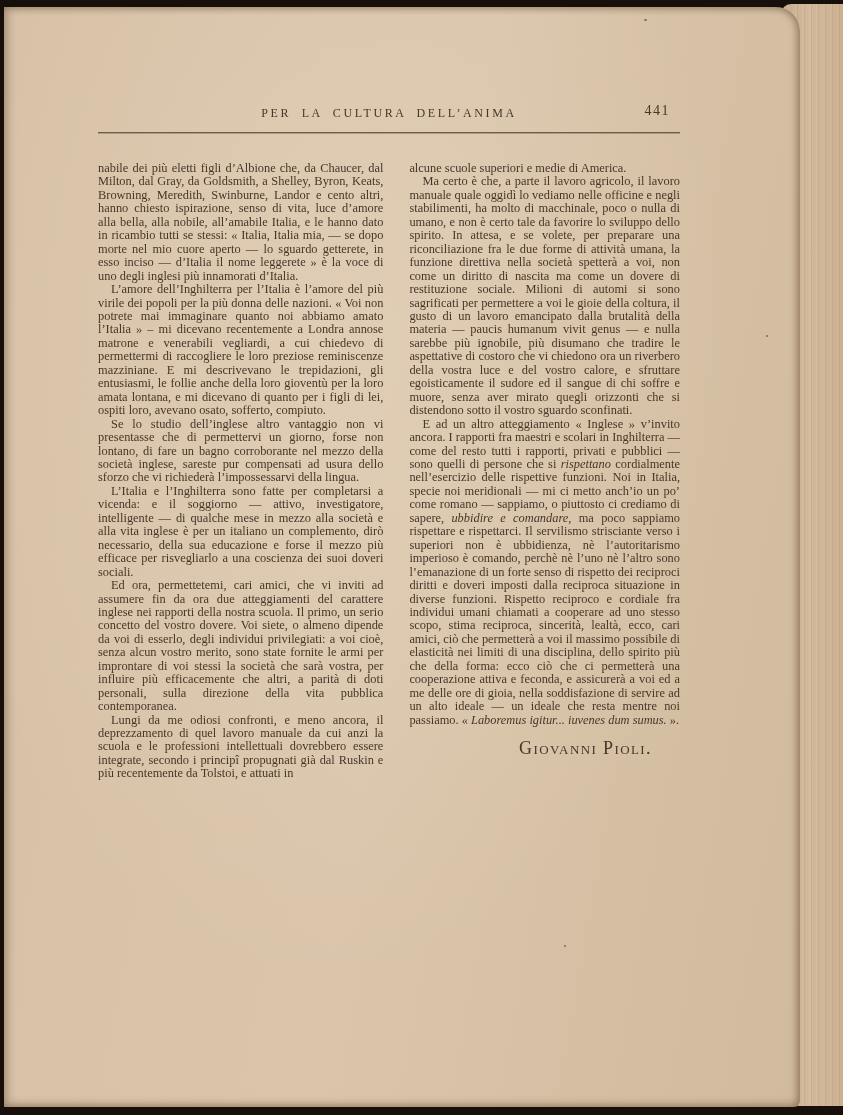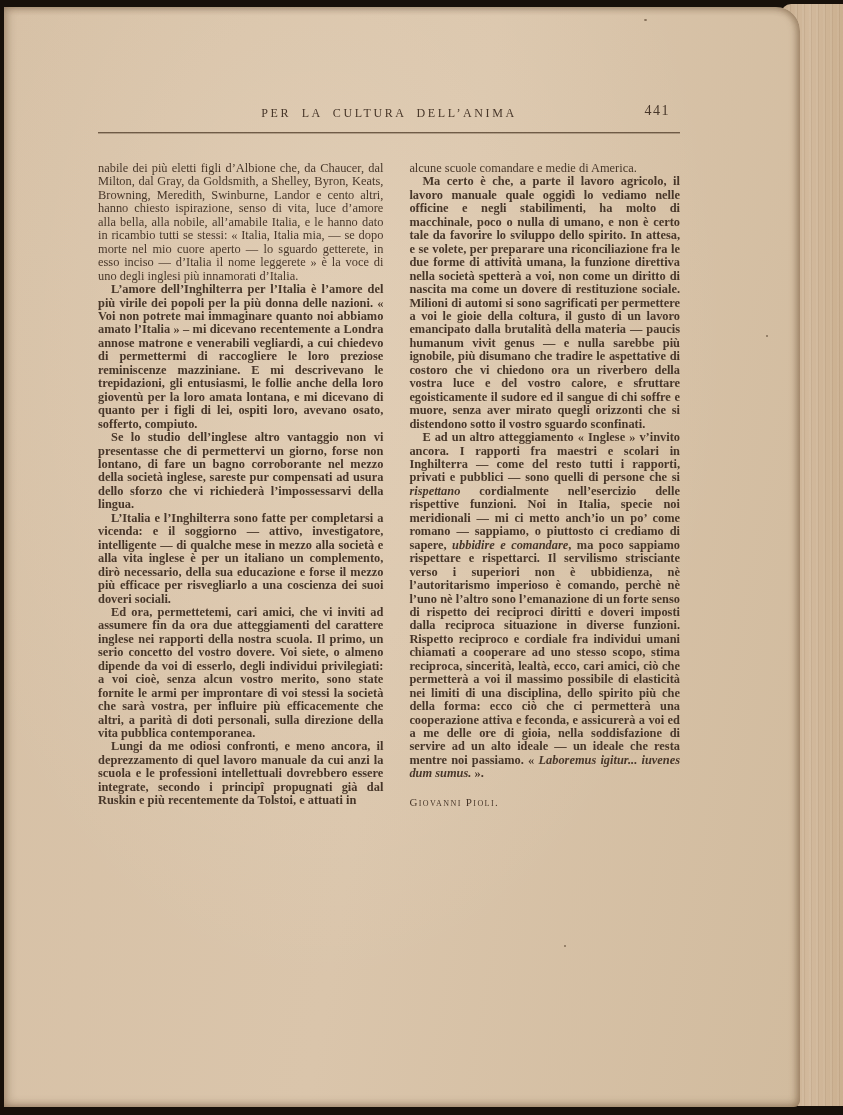--- a/index.html
+++ b/index.html
@@ -58,27 +58,28 @@
   }
   .col{
     font-size:12.4px;
     line-height:13.45px;
     text-align:justify;
     hyphens:auto;
   }
   .col-left{width:290px;}
   .col-right{width:275px;}
   .col p{margin:0;}
-  .col p.indent{text-indent:13px;font-weight:bold;}
+  .col p.indent{text-indent:13px;}
   .signature{
     margin-top:15px;
+    text-align:right;
     padding-right:28px;
     font-variant:small-caps;
     letter-spacing:1.4px;
-    font-size:11px;
+    font-size:18px;
   }
   .speck{position:absolute;background:rgba(60,40,22,0.55);border-radius:50%;}
 </style>
 </head>
 <body>
 
 <div class="edge-pages"></div>
 
 <div class="paper">
   <div class="text-block">
@@ -94,21 +95,21 @@
       <div class="col col-left">
           <p class=""><span>nabile dei più eletti figli d’Albione che, da Chaucer, dal Milton, dal Gray, da Goldsmith, a Shelley, Byron, Keats, Browning, Meredith, Swinburne, Landor e cento altri, hanno chiesto ispirazione, senso di vita, luce d’amore alla bella, alla nobile, all’amabile Italia, e le hanno dato in ricambio tutti se stessi: « Italia, Italia mia, — se dopo morte nel mio cuore aperto — lo sguardo getterete, in esso inciso — d’Italia il nome leggerete » è la voce di uno degli inglesi più innamorati d’Italia.</span></p>
           <p class="indent"><span>L’amore dell’Inghilterra per l’Italia è l’amore del più virile dei popoli per la più donna delle nazioni. « Voi non potrete mai immaginare quanto noi abbiamo amato l’Italia » – mi dicevano recentemente a Londra annose matrone e venerabili vegliardi, a cui chiedevo di permettermi di raccogliere le loro preziose reminiscenze mazziniane. E mi descrivevano le trepidazioni, gli entusiasmi, le follie anche della loro gioventù per la loro amata lontana, e mi dicevano di quanto per i figli di lei, ospiti loro, avevano osato, sofferto, compiuto.</span></p>
           <p class="indent"><span>Se lo studio dell’inglese altro vantaggio non vi presentasse che di permettervi un giorno, forse non lontano, di fare un bagno corroborante nel mezzo della società inglese, sareste pur compensati ad usura dello sforzo che vi richiederà l’impossessarvi della lingua.</span></p>
           <p class="indent"><span>L’Italia e l’Inghilterra sono fatte per completarsi a vicenda: e il soggiorno — attivo, investigatore, intelligente — di qualche mese in mezzo alla società e alla vita inglese è per un italiano un complemento, dirò necessario, della sua educazione e forse il mezzo più efficace per risvegliarlo a una coscienza dei suoi doveri sociali.</span></p>
           <p class="indent"><span>Ed ora, permettetemi, cari amici, che vi inviti ad assumere fin da ora due atteggiamenti del carattere inglese nei rapporti della nostra scuola. Il primo, un serio concetto del vostro dovere. Voi siete, o almeno dipende da voi di esserlo, degli individui privilegiati: a voi cioè, senza alcun vostro merito, sono state fornite le armi per improntare di voi stessi la società che sarà vostra, per influire più efficacemente che altri, a parità di doti personali, sulla direzione della vita pubblica contemporanea.</span></p>
           <p class="indent"><span>Lungi da me odiosi confronti, e meno ancora, il deprezzamento di quel lavoro manuale da cui anzi la scuola e le professioni intellettuali dovrebbero essere integrate, secondo i principî propugnati già dal Ruskin e più recentemente da Tolstoi, e attuati in</span></p>
         </div>
       <div class="col col-right">
 
-      <p class=""><span>alcune scuole comandare e medie di America.</span></p>
+      <p class=""><span>alcune scuole superiori e medie di America.</span></p>
           <p class="indent"><span>Ma certo è che, a parte il lavoro agricolo, il lavoro manuale quale oggidì lo vediamo nelle officine e negli stabilimenti, ha molto di macchinale, poco o nulla di umano, e non è certo tale da favorire lo sviluppo dello spirito. In attesa, e se volete, per preparare una riconciliazione fra le due forme di attività umana, la funzione direttiva nella società spetterà a voi, non come un diritto di nascita ma come un dovere di restituzione sociale. Milioni di automi si sono sagrificati per permettere a voi le gioie della coltura, il gusto di un lavoro emancipato dalla brutalità della materia — paucis humanum vivit genus — e nulla sarebbe più ignobile, più disumano che tradire le aspettative di costoro che vi chiedono ora un riverbero della vostra luce e del vostro calore, e sfruttare egoisticamente il sudore ed il sangue di chi soffre e muore, senza aver mirato quegli orizzonti che si distendono sotto il vostro sguardo sconfinati.</span></p>
           <p class="indent"><span>E ad un altro atteggiamento « Inglese » v’invito ancora. I rapporti fra maestri e scolari in Inghilterra — come del resto tutti i rapporti, privati e pubblici — sono quelli di persone che si </span><i>rispettano</i><span> cordialmente nell’esercizio delle rispettive funzioni. Noi in Italia, specie noi meridionali — mi ci metto anch’io un po’ come romano — sappiamo, o piuttosto ci crediamo di sapere, </span><i>ubbidire e comandare</i><span>, ma poco sappiamo rispettare e rispettarci. Il servilismo strisciante verso i superiori non è ubbidienza, nè l’autoritarismo imperioso è comando, perchè nè l’uno nè l’altro sono l’emanazione di un forte senso di rispetto dei reciproci diritti e doveri imposti dalla reciproca situazione in diverse funzioni. Rispetto reciproco e cordiale fra individui umani chiamati a cooperare ad uno stesso scopo, stima reciproca, sincerità, lealtà, ecco, cari amici, ciò che permetterà a voi il massimo possibile di elasticità nei limiti di una disciplina, dello spirito più che della forma: ecco ciò che ci permetterà una cooperazione attiva e feconda, e assicurerà a voi ed a me delle ore di gioia, nella soddisfazione di servire ad un alto ideale — un ideale che resta mentre noi passiamo. « </span><i>Laboremus igitur... iuvenes dum sumus.</i><span> ».</span></p>
           <div class="signature">Giovanni Pioli.</div>
         </div>
     </div>
 
   </div>
   <div class="speck" style="left:640px;top:12px;width:3px;height:2px;"></div>
   <div class="speck" style="left:762px;top:328px;width:2px;height:2px;"></div>
   <div class="speck" style="left:560px;top:938px;width:2px;height:2px;"></div>

